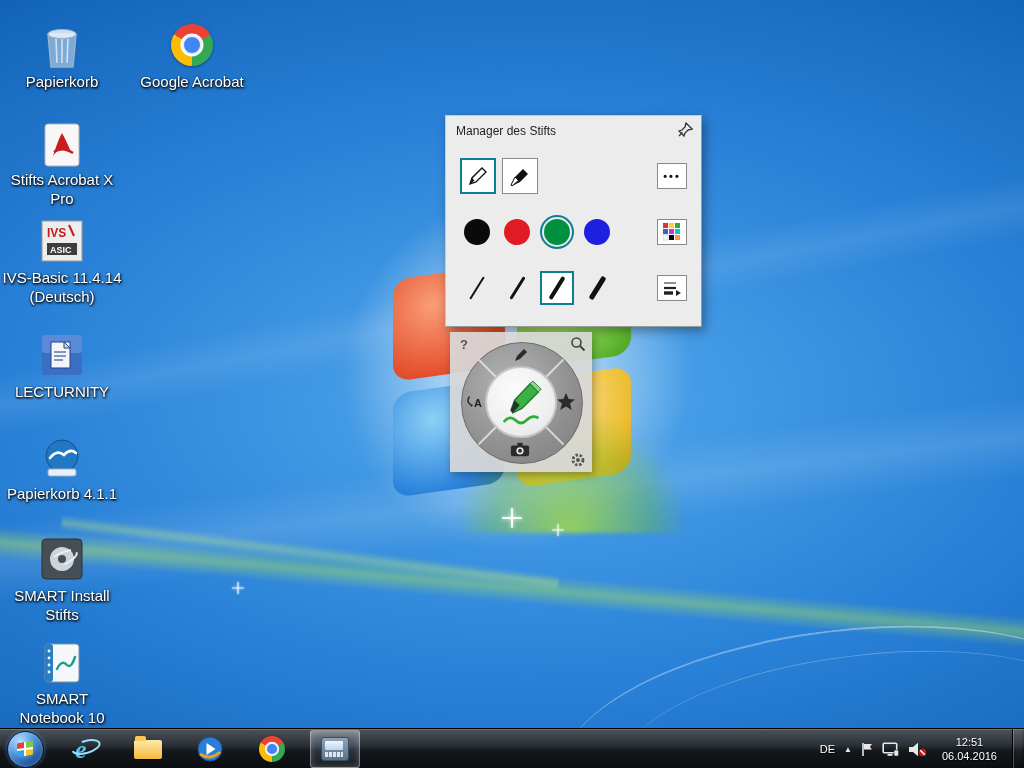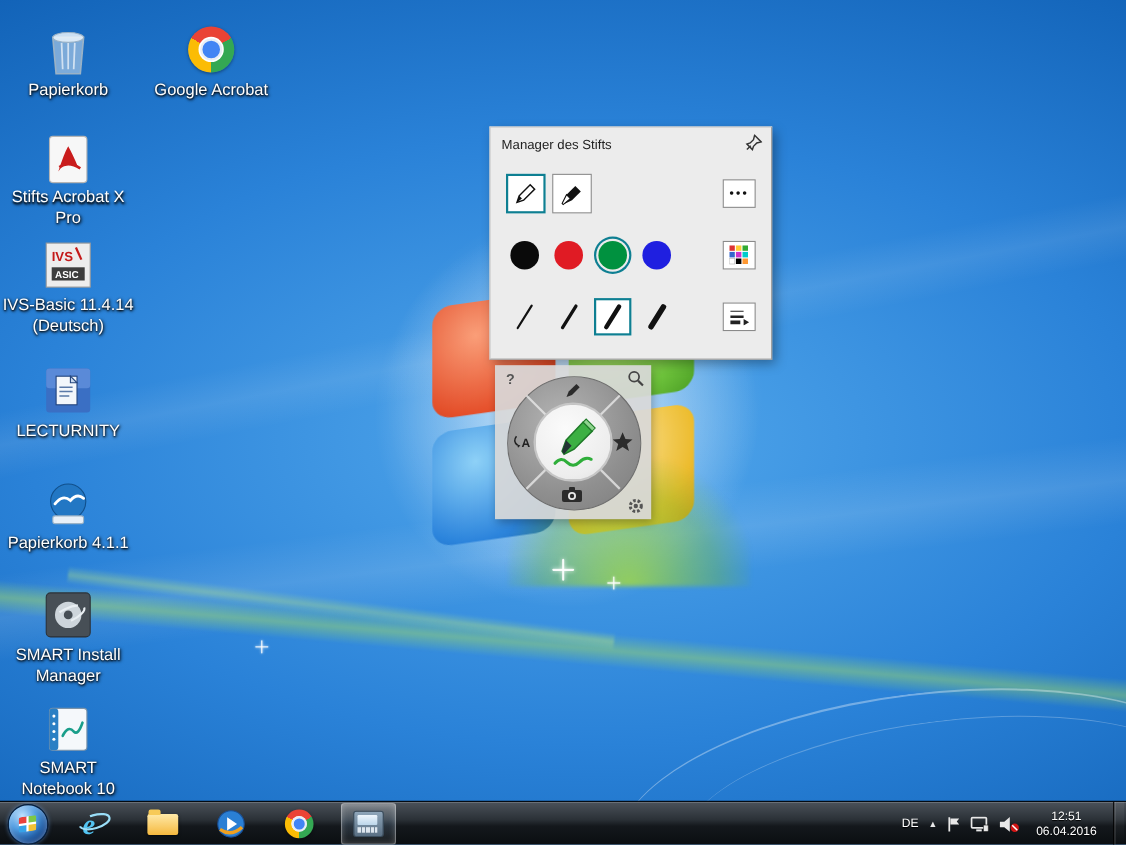--- a/index.html
+++ b/index.html
@@ -216,21 +216,21 @@
 
   <div class="desk-icon" style="left:2px;top:522px;">
     <div class="ico">
       <svg width="42" height="42" viewBox="0 0 42 42">
         <rect x="1" y="1" width="40" height="40" rx="4" fill="#474f56" stroke="#2b3137"></rect>
         <circle cx="21" cy="21" r="12" fill="#cdd5db"></circle>
         <circle cx="21" cy="21" r="4" fill="#474f56"></circle>
         <ellipse cx="21" cy="21" rx="16" ry="6" fill="none" stroke="#e8eef2" stroke-width="2" transform="rotate(-25 21 21)" stroke-dasharray="18 30"></ellipse>
       </svg>
     </div>
-    <div class="lbl">SMART Install Manager</div>
+    <div class="lbl">SMART Install Stifts</div>
   </div>
 
   <div class="desk-icon" style="left:2px;top:625px;">
     <div class="ico">
       <svg width="42" height="44" viewBox="0 0 42 44">
         <rect x="4" y="3" width="34" height="38" rx="3" fill="#f5f8fb" stroke="#7c93a8"></rect>
         <rect x="4" y="3" width="8" height="38" rx="3" fill="#2a7fc4"></rect>
         <circle cx="8" cy="10" r="1.4" fill="#fff"></circle>
           <circle cx="8" cy="17" r="1.4" fill="#fff"></circle>
         <circle cx="8" cy="24" r="1.4" fill="#fff"></circle>

